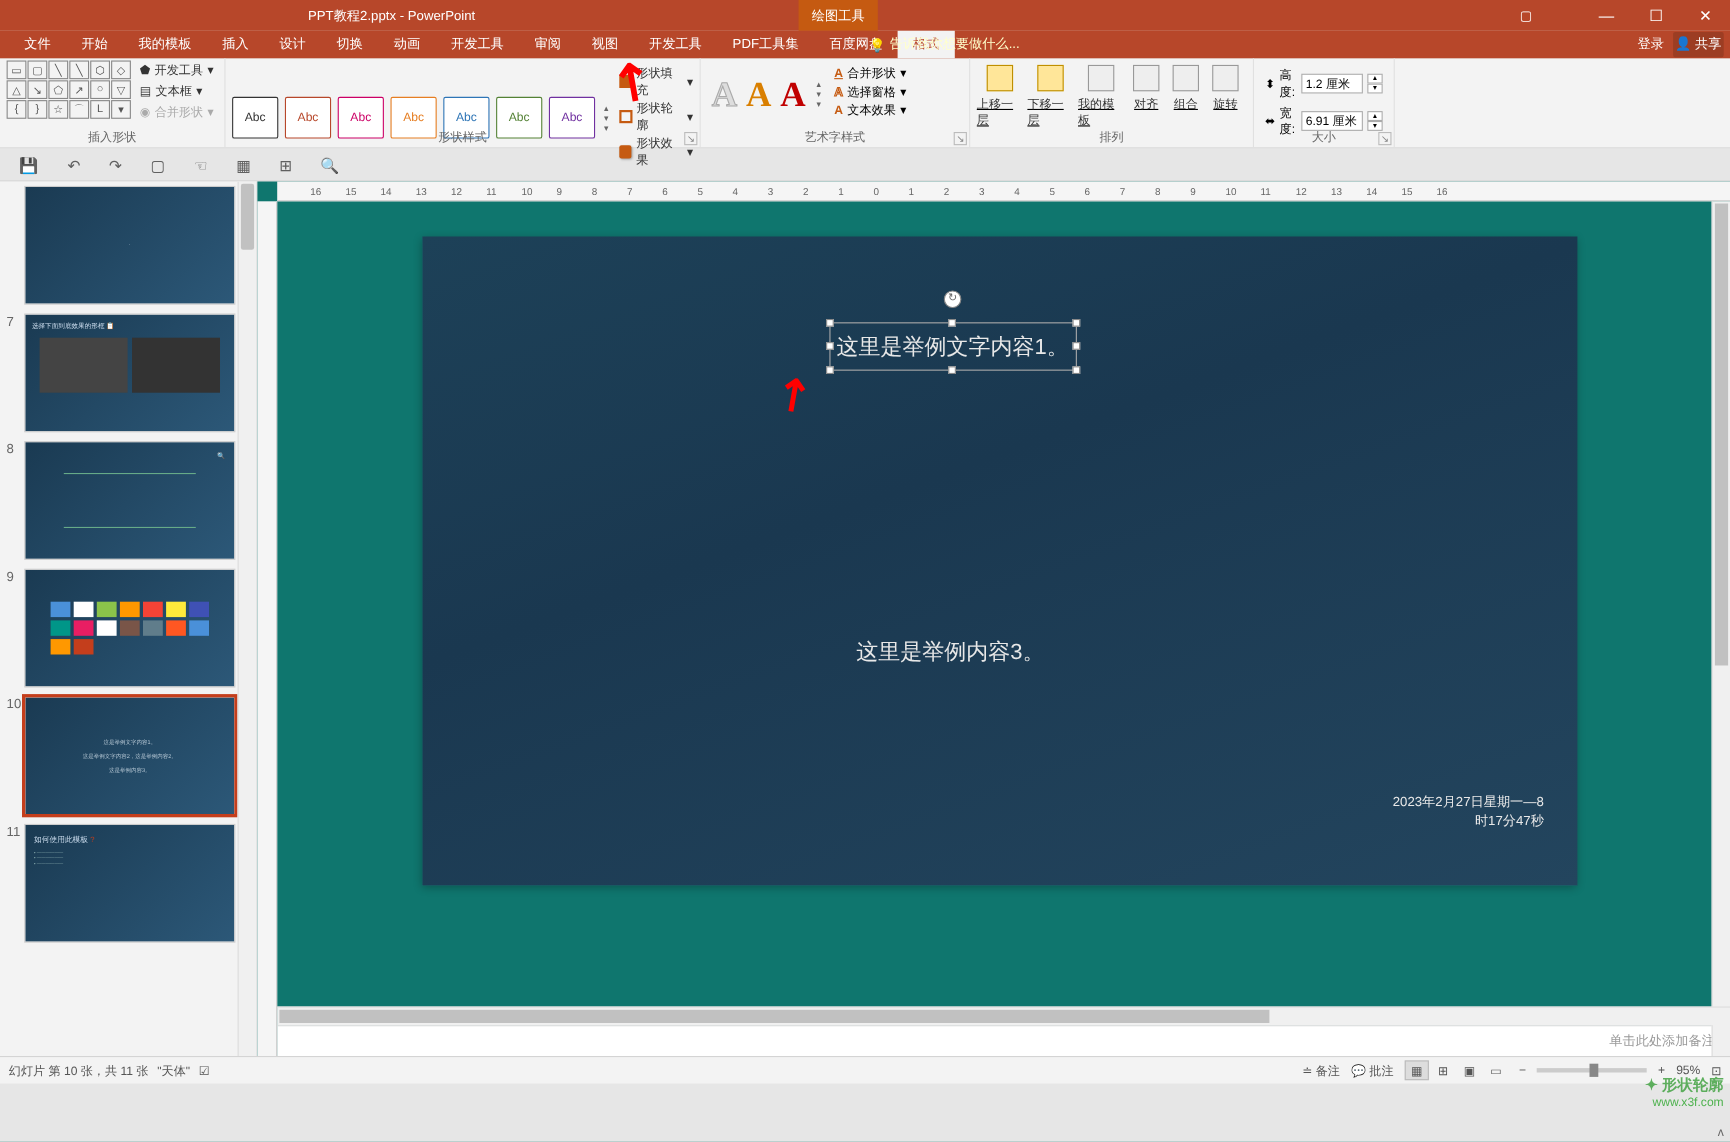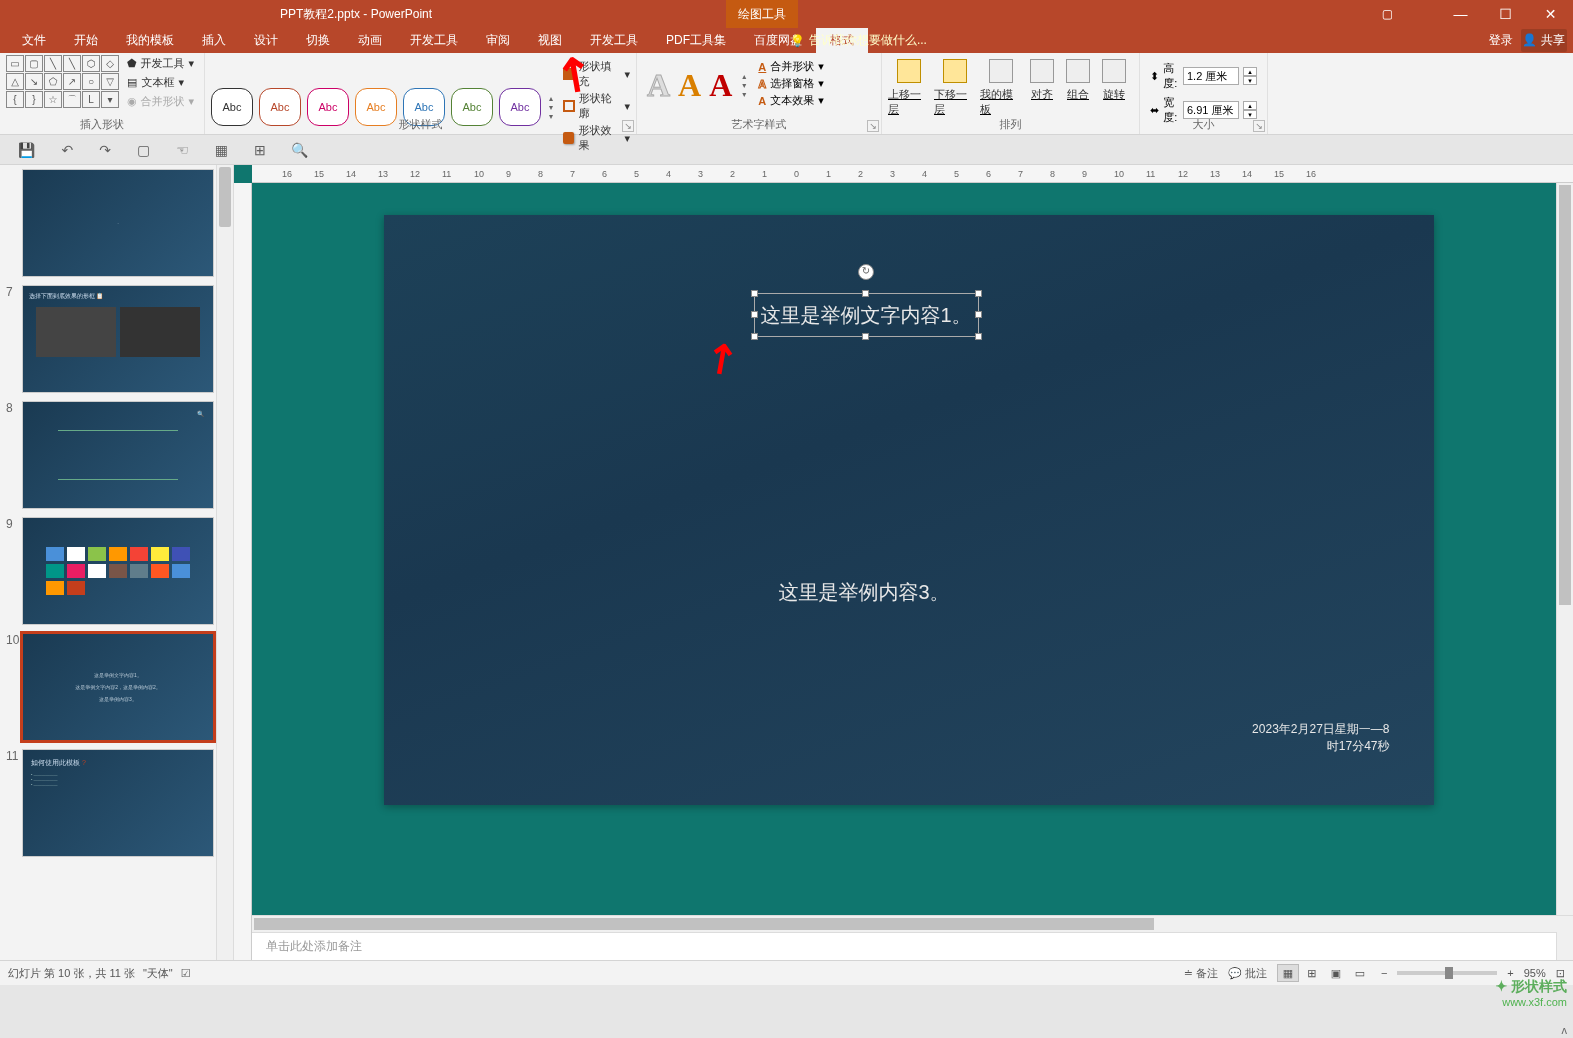--- a/index.html
+++ b/index.html
@@ -29,21 +29,21 @@
 
 
 .shapes-gallery { display: flex; gap: 2px; }
 .shape-grid { display: grid; grid-template-columns: repeat(6, 18px); grid-template-rows: repeat(3, 17px); gap: 1px; }
 .shape-cell { border: 1px solid #888; font-size: 10px; display:flex; align-items:center; justify-content:center; color:#555; }
 .shape-side { display: flex; flex-direction: column; gap: 2px; margin-left: 4px; font-size: 11px; color: #333; }
 .shape-side .btn { display: flex; align-items: center; gap: 4px; padding: 1px 2px; }
 
 
 .style-gallery { display: flex; gap: 6px; align-items: center; padding-top:6px;}
-.style-box { width: 42px; height: 38px; border: 1px solid #ccc; border-radius: 12px; display: flex; align-items: center; justify-content: center; font-size: 11px; background:#fff;}
+.style-box { width: 42px; height: 38px; border: 1px solid #ccc; border-radius: 2px; display: flex; align-items: center; justify-content: center; font-size: 11px; background:#fff;}
 .style-box.c1 { color:#333; border-color:#333;}
 .style-box.c2 { color:#b7472a; border-color:#b7472a;}
 .style-box.c3 { color:#cc0066; border-color:#cc0066;}
 .style-box.c4 { color:#e67e22; border-color:#e67e22;}
 .style-box.c5 { color:#2e75b6; border-color:#2e75b6;}
 .style-box.c6 { color:#548235; border-color:#548235;}
 .style-box.c7 { color:#7030a0; border-color:#7030a0;}
 .style-more { display:flex; flex-direction:column; font-size:8px; color:#666; margin-left:2px;}
 .shape-format-btns { display: flex; flex-direction: column; gap: 2px; margin-left: 10px; font-size: 11px; color:#333; padding-top:4px;}
 .shape-format-btns .btn { display:flex; align-items:center; gap:4px;}
@@ -101,31 +101,31 @@
 .slide { width: 1050px; height: 590px; background: linear-gradient(160deg, #1d4158 0%, #1a3850 40%, #23455e 100%); box-shadow: 0 2px 8px rgba(0,0,0,0.3); position: relative; color: #fff; }
 .slide .txt1-box { position:absolute; left:370px; top:78px; width:225px; height:44px; border:1px solid #aaa; display:flex; align-items:center; justify-content:center;}
 .slide .txt1-box .handle { position:absolute; width:7px; height:7px; background:#fff; border:1px solid #888;}
 .slide .txt1-box .h-tl{top:-4px;left:-4px;} .h-tr{top:-4px;right:-4px;} .h-bl{bottom:-4px;left:-4px;} .h-br{bottom:-4px;right:-4px;}
 .slide .txt1-box .h-tm{top:-4px;left:50%;margin-left:-4px;} .h-bm{bottom:-4px;left:50%;margin-left:-4px;}
 .slide .txt1-box .h-ml{top:50%;left:-4px;margin-top:-4px;} .h-mr{top:50%;right:-4px;margin-top:-4px;}
 .slide .rotate-handle { position:absolute; top:-30px; left:50%; margin-left:-8px; width:16px; height:16px; border:1px solid #888; border-radius:50%; background:#fff; color:#666; font-size:10px; text-align:center;}
 .slide .txt1 { font-size: 20px; color: #e8e8e8;}
 .slide .txt2 { position:absolute; left:290px; top:230px; font-size: 20px; color:#e8e8e8;}
 .slide .txt3 { position:absolute; left:395px; top:364px; font-size: 20px; color:#e8e8e8;}
-.slide .date-txt { position:absolute; right:44px; bottom:50px; font-size:12px; color:#e8e8e8; text-align:right;}
+.slide .date-txt { position:absolute; right:30px; bottom:50px; font-size:12px; color:#e8e8e8; text-align:right;}
 .arrow-red { position:absolute; color:#f00; font-size:40px; transform:rotate(-35deg); font-weight:bold;}
 
 
 .scroll-v { position:absolute; right:0; top:18px; width:17px; bottom:0; background:#f0f0f0; border-left:1px solid #dcdcdc;}
 .scroll-v .sh { position:absolute; top:2px; left:2px; right:2px; height:420px; background:#c1c1c1;}
 .scroll-h { height:17px; background:#f0f0f0; border-top:1px solid #dcdcdc; position:relative; margin-left:18px;}
 .scroll-h .sh { position:absolute; left:2px; top:2px; bottom:2px; width:900px; background:#c1c1c1;}
 
 
-.notes-area { height: 28px; background: #fff; border-top: 1px solid #dcdcdc; padding: 5px 14px; font-size: 12px; color: #999; margin-left:18px;}
+.notes-area { height: 28px; background: #fff; border-top: 1px solid #dcdcdc; padding: 5px 14px; font-size: 12px; color: #999; margin-left:18px;text-align:right;}
 
 
 .statusbar { height: 25px; background: #f3f3f3; border-top:1px solid #d4d4d4; display:flex; align-items:center; font-size:11px; color:#555; padding: 0 8px; justify-content:space-between;}
 .statusbar .left { display:flex; gap:8px; align-items:center;}
 .statusbar .right { display:flex; gap:10px; align-items:center;}
 .view-btns { display:flex; gap:2px;}
 .view-btn { width:22px; height:18px; border:1px solid transparent; display:flex; align-items:center; justify-content:center; font-size:11px; color:#555;}
 .view-btn.active { background:#ddd; border-color:#bbb;}
 .zoom-slider { width:100px; height:4px; background:#ccc; position:relative;}
 .zoom-slider .zh { position:absolute; left:48px; top:-4px; width:8px; height:12px; background:#888;}
@@ -486,15 +486,15 @@
     <div class="zoom-slider">
         <div class="zh"></div>
       </div>
     <span>+</span>
     <span>95%</span>
     <span>⊡</span>
   </div>
 </div>
 
 <div class="watermark">
-  <div class="logo">✦ 形状样式</div>
+  <div class="logo">✦ 形状轮廓</div>
   <div>www.x3f.com</div>
 </div>
 
 </body></html>

